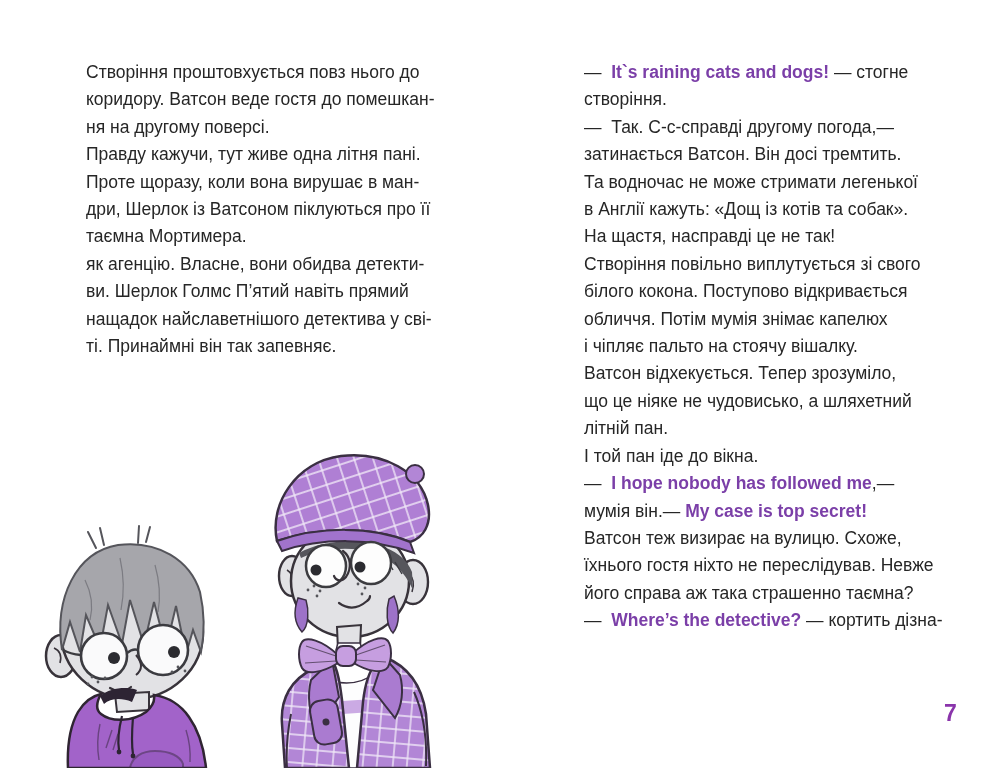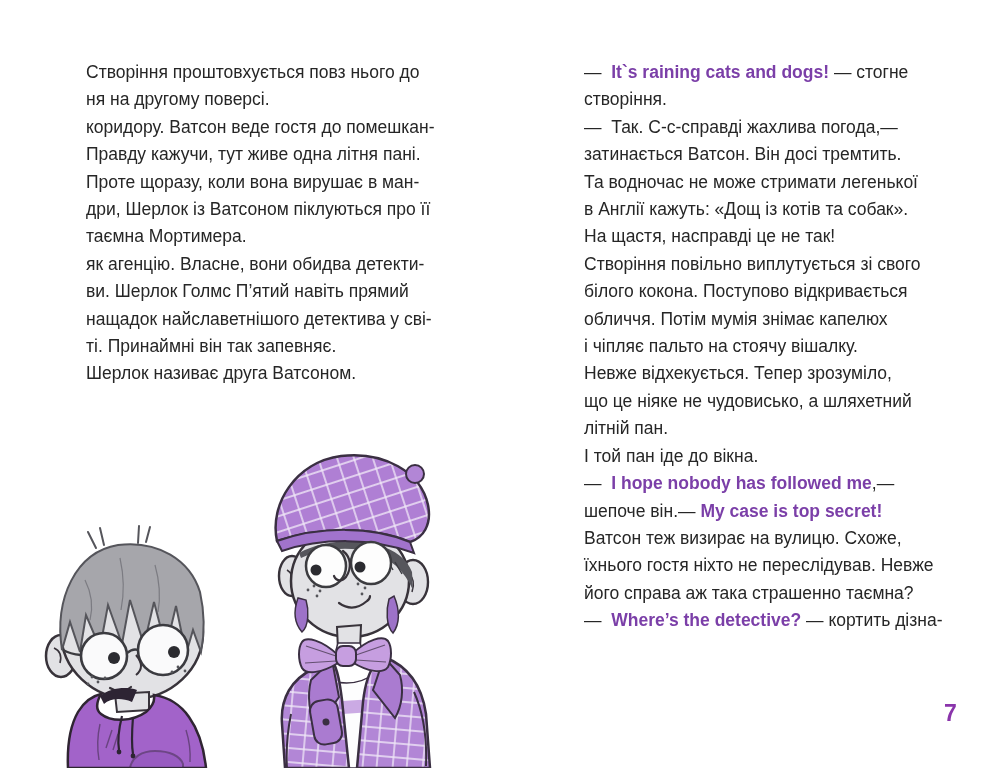--- a/index.html
+++ b/index.html
@@ -21,50 +21,49 @@
     position:absolute; left:944px; top:700px;
     color:var(--pagenum); font-weight:700; font-size:23px; line-height:26px;
   }
   .illu { position:absolute; left:0; top:0; pointer-events:none; }
 </style>
 </head>
 <body style="--text: #262626; --accent: #7b3fa8; --pagenum: #8a34ab; background: rgb(255, 255, 255);">
 
 <div class="col left-col">
     <div class="line"><span>Створіння проштовхується повз нього до</span></div>
+    <div class="line"><span>коридору. Ватсон веде гостя до помешкан-</span></div>
     <div class="line"><span>ня на другому поверсі.</span></div>
-    <div class="line"><span>коридору. Ватсон веде гостя до помешкан-</span></div>
     <div class="line"><span>Правду кажучи, тут живе одна літня пані.</span></div>
     <div class="line"><span>Проте щоразу, коли вона вирушає в ман-</span></div>
     <div class="line"><span>дри, Шерлок із Ватсоном піклуються про її</span></div>
     <div class="line"><span>таємна Мортимера.</span></div>
     <div class="line"><span>як агенцію. Власне, вони обидва детекти-</span></div>
     <div class="line"><span>ви. Шерлок Голмс П’ятий навіть прямий</span></div>
     <div class="line"><span>нащадок найславетнішого детектива у сві-</span></div>
     <div class="line"><span>ті. Принаймні він так запевняє.</span></div>
-    <div class="line"><span>Шерлок називає друга Ватсоном.</span></div>
   </div>
 <div class="col right-col">
     <div class="line"><span>—  </span><span class="accent">It`s raining cats and dogs!</span><span> — стогне</span></div>
     <div class="line"><span>створіння.</span></div>
-    <div class="line"><span>—  Так. С-с-справді жахлива погода,—</span></div>
+    <div class="line"><span>—  Так. С-с-справді другому погода,—</span></div>
     <div class="line"><span>затинається Ватсон. Він досі тремтить.</span></div>
     <div class="line"><span>Та водночас не може стримати легенької</span></div>
     <div class="line"><span>в Англії кажуть: «Дощ із котів та собак».</span></div>
     <div class="line"><span>На щастя, насправді це не так!</span></div>
     <div class="line"><span>Створіння повільно виплутується зі свого</span></div>
     <div class="line"><span>білого кокона. Поступово відкривається</span></div>
     <div class="line"><span>обличчя. Потім мумія знімає капелюх</span></div>
     <div class="line"><span>і чіпляє пальто на стоячу вішалку.</span></div>
-    <div class="line"><span>Невже відхекується. Тепер зрозуміло,</span></div>
+    <div class="line"><span>Ватсон відхекується. Тепер зрозуміло,</span></div>
     <div class="line"><span>що це ніяке не чудовисько, а шляхетний</span></div>
     <div class="line"><span>літній пан.</span></div>
     <div class="line"><span>І той пан іде до вікна.</span></div>
     <div class="line"><span>—  </span><span class="accent">I hope nobody has followed me</span><span>,—</span></div>
-    <div class="line"><span>шепоче він.— </span><span class="accent">My case is top secret!</span></div>
+    <div class="line"><span>мумія він.— </span><span class="accent">My case is top secret!</span></div>
     <div class="line"><span>Ватсон теж визирає на вулицю. Схоже,</span></div>
     <div class="line"><span>їхнього гостя ніхто не переслідував. Невже</span></div>
     <div class="line"><span>його справа аж така страшенно таємна?</span></div>
     <div class="line"><span>—  </span><span class="accent">Where’s the detective?</span><span> — кортить дізна-</span></div>
   </div>
 <div class="page-num">7</div>
 
 <svg class="illu" width="998" height="768" viewBox="0 0 998 768">
   <defs>
     <pattern id="plaidJ" width="30" height="28" patternUnits="userSpaceOnUse" patternTransform="rotate(5)">

